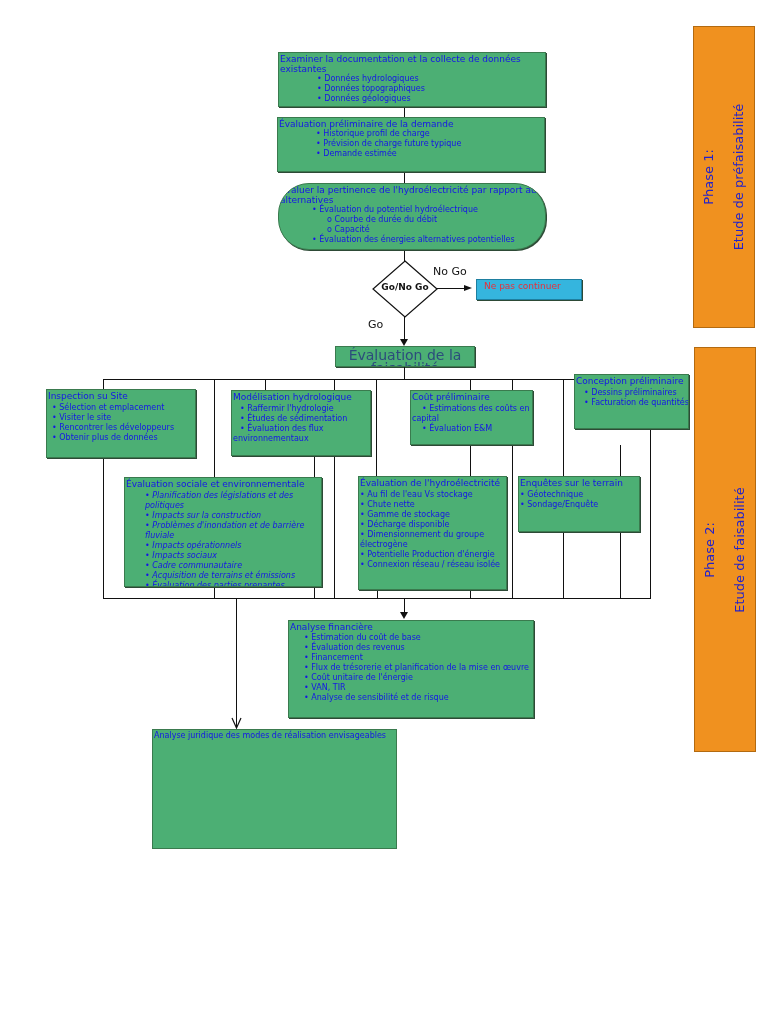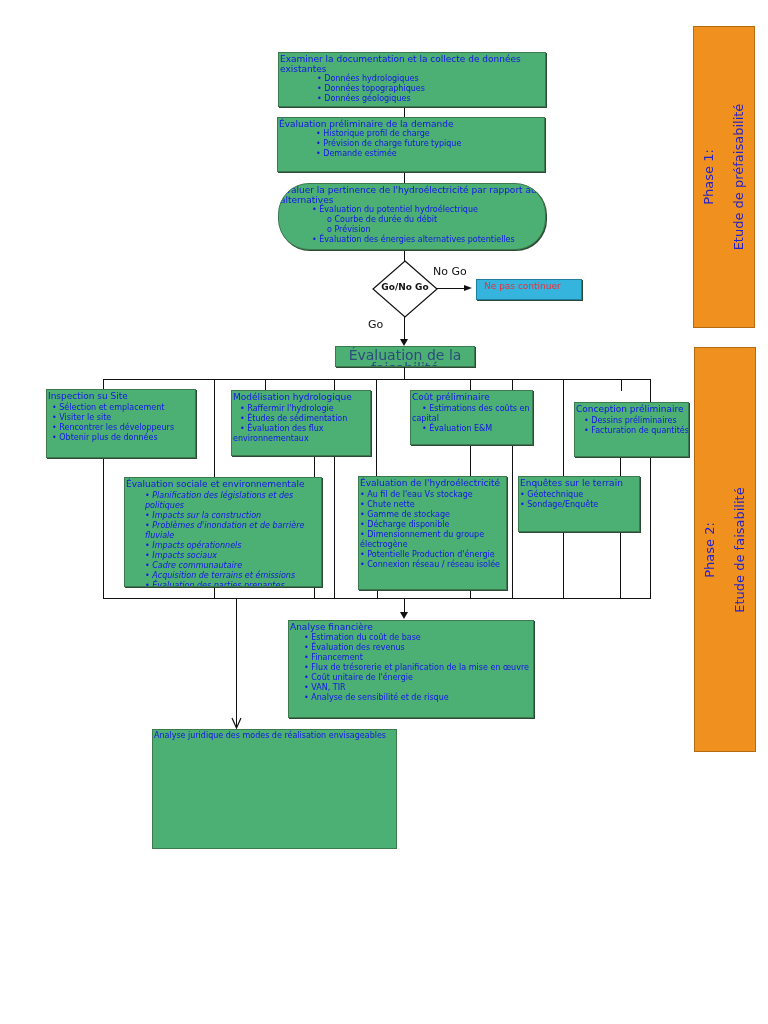--- a/index.html
+++ b/index.html
@@ -96,21 +96,21 @@
     <li>Prévision de charge future typique</li>
     <li>Demande estimée</li>
   </ul>
 </div>
 
 <div class="box" style="left:278px; top:183px; width:268px; height:67px;border-radius:31px;">
   <span class="title">Évaluer la pertinence de l'hydroélectricité par rapport aux alternatives</span>
   <ul style="margin-left:32px; margin-top:0;">
     <li>Évaluation du potentiel hydroélectrique</li>
     <li class="sub" style="margin-left:15px;">Courbe de durée du débit</li>
-    <li class="sub" style="margin-left:15px;">Prévision</li>
+    <li class="sub" style="margin-left:15px;">Capacité</li>
     <li>Évaluation des énergies alternatives potentielles</li>
   </ul>
 </div>
 
 <div class="box" style="left:335px; top:346px; width:140px; height:21px; color:#2c4c7c; text-align:center; padding-top:3px;">
   <span style="font-size:14px;">Évaluation de la faisabilité</span>
 </div>
 
 <div class="line vline" style="left:404px; top:367px; height:13px;"></div>
 <div class="line hline" style="left:103px; top:379px; width:548px;"></div>
@@ -161,21 +161,21 @@
   <span class="title">Coût préliminaire</span>
   <ul style="margin-left:10px;">
     <li>Estimations des coûts en</li>
   </ul>
   <div>capital</div>
   <ul style="margin-left:10px; margin-top:0;">
     <li>Évaluation E&amp;M</li>
   </ul>
 </div>
 
-<div class="box" style="left:574px; top:402px; width:115px; height:55px;">
+<div class="box" style="left:574px; top:374px; width:115px; height:55px;">
   <span class="title">Conception préliminaire</span>
   <ul style="margin-left:8px; white-space:nowrap;">
     <li>Dessins préliminaires</li>
     <li>Facturation de quantités</li>
   </ul>
 </div>
 
 <div class="box" style="left:124px; top:477px; width:198px; height:110px;">
   <span class="title">Évaluation sociale et environnementale</span>
   <ul style="margin-left:19px;font-style:italic;">

